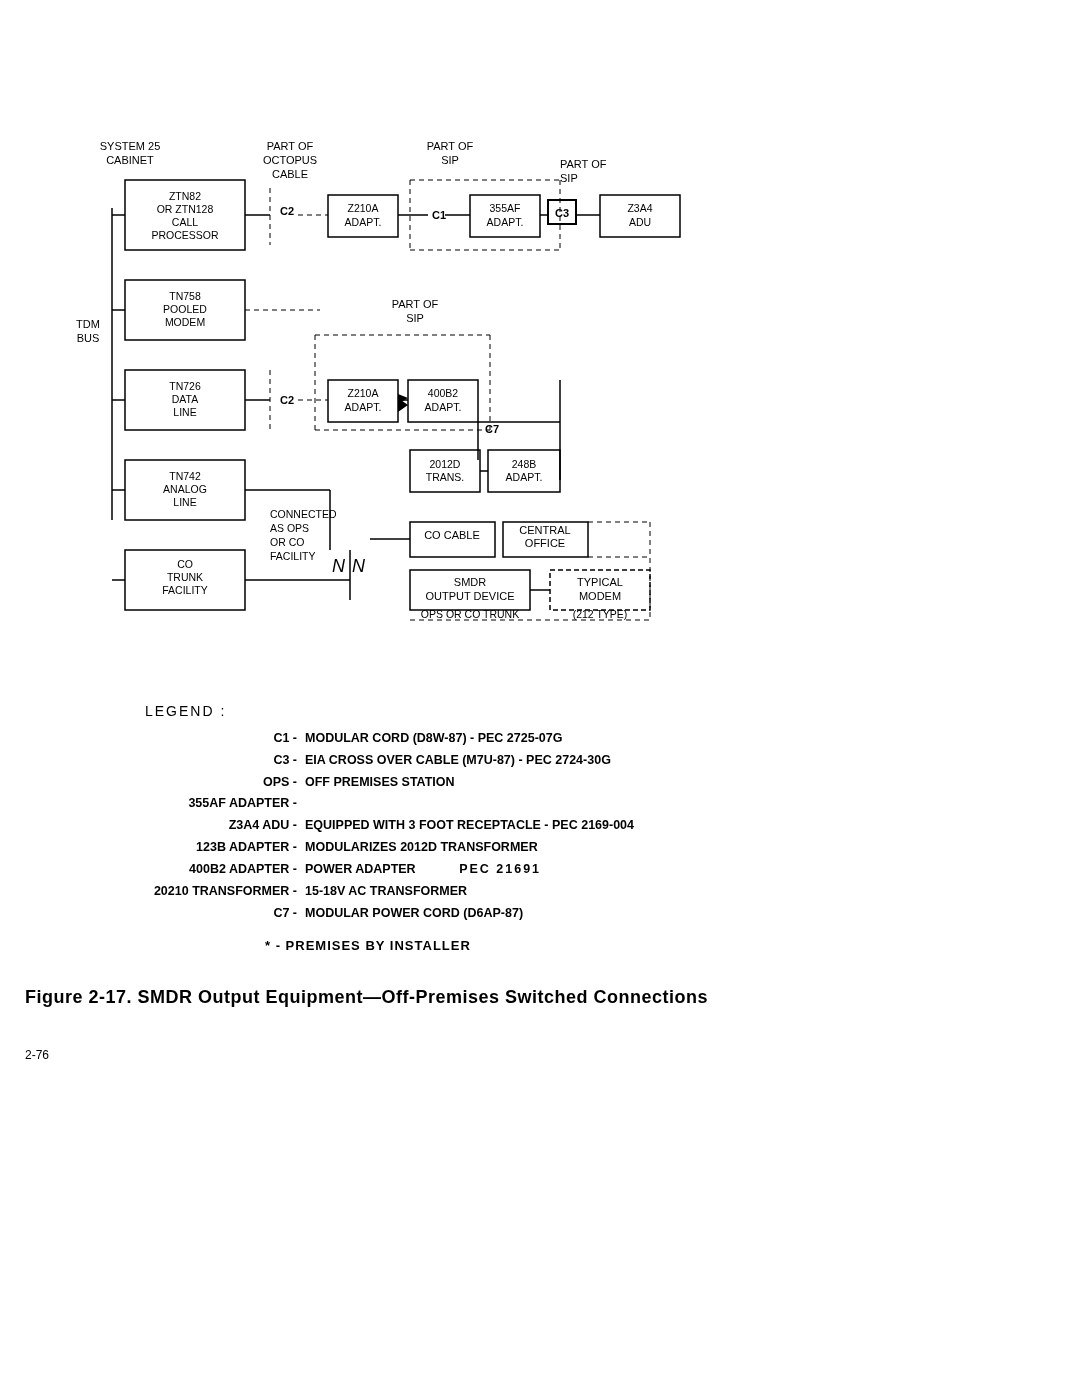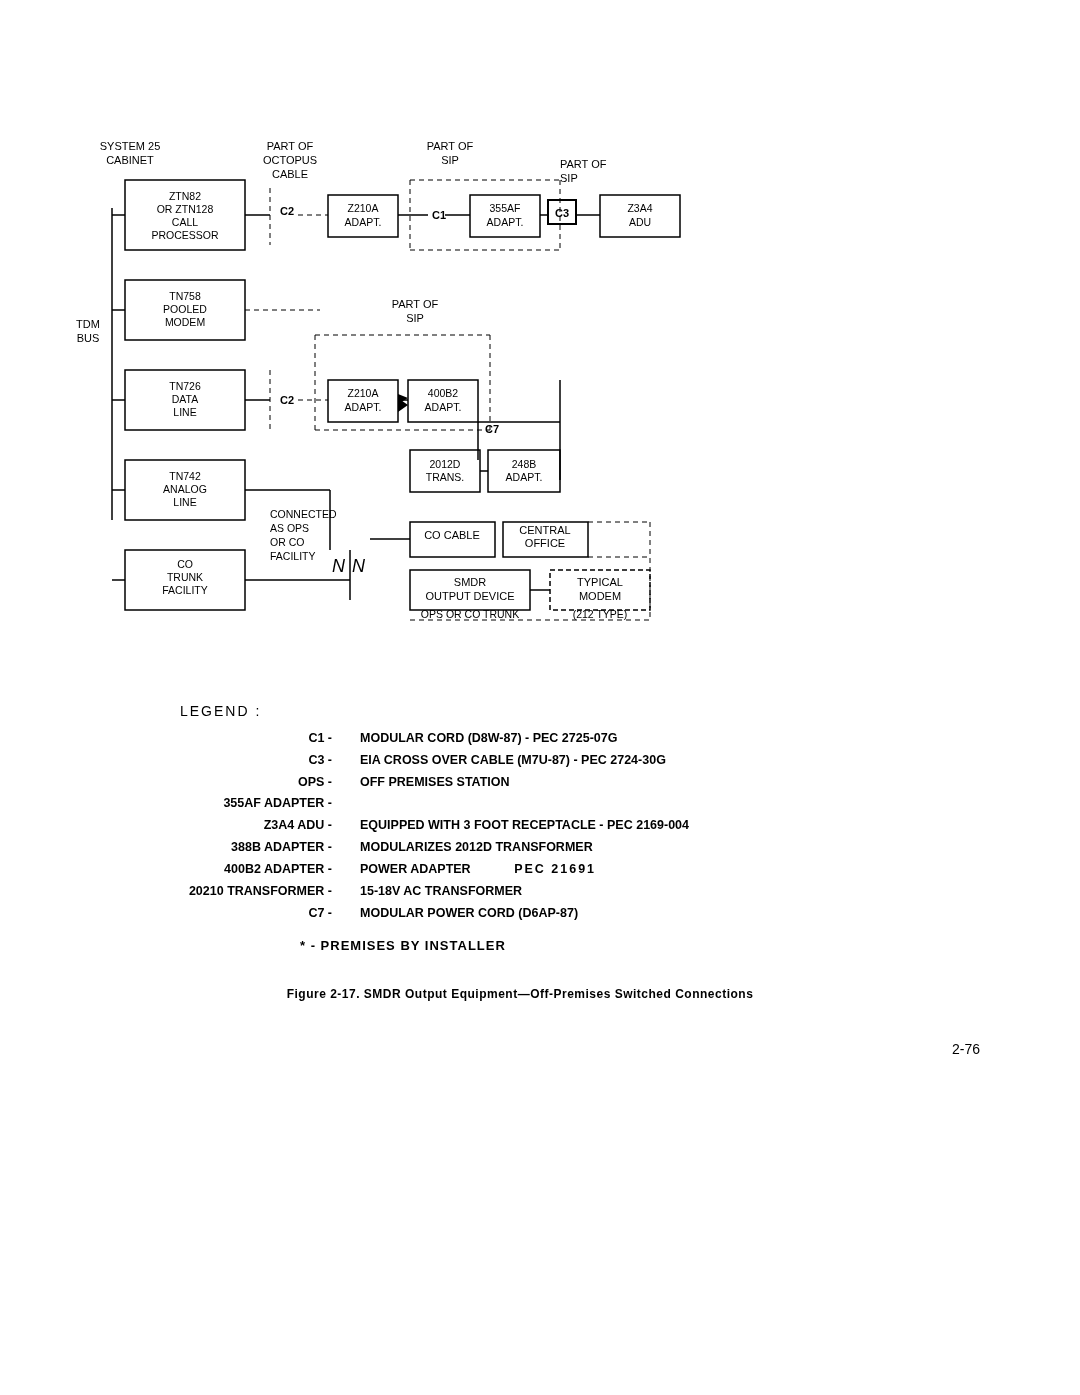--- a/index.html
+++ b/index.html
@@ -8,21 +8,21 @@
       font-family: Arial, Helvetica, sans-serif;
       width: 1080px;
       min-height: 1395px;
       position: relative;
       overflow-x: hidden;
     }
     .page-container {
       width: 1040px;
       min-height: 1395px;
       background: #fff;
-      padding: 40px 60px;
+      padding: 40px 25px;
       position: relative;
     }
     .diagram-area {
       position: relative;
       width: 900px;
       height: 620px;
       margin: 0 auto;
       margin-top: 20px;
     }
     
@@ -42,49 +42,48 @@
       margin-bottom: 4px;
       letter-spacing: 2px;
     }
     .legend-items {
       list-style: none;
       font-size: 12.5px;
       line-height: 1.75;
     }
     .legend-items li {
       display: flex;
-      gap: 20px;
     }
     .legend-key {
       font-weight: bold;
       min-width: 160px;
       text-align: right;
       padding-right: 8px;
     }
     .legend-val {
       font-weight: bold;
     }
     .asterisk-note {
       margin-top: 10px;
       font-size: 13px;
       font-weight: bold;
       letter-spacing: 1px;
       padding-left: 120px;
     }
     .figure-caption {
-      text-align: center;
-      font-size: 12px;
+      text-align: left;
+      font-size: 18px;
       font-weight: bold;
       margin-top: 30px;
       letter-spacing: 0.5px;
     }
     .page-number {
-      text-align: right;
+      text-align: left;
       margin-top: 40px;
-      font-size: 14px;
+      font-size: 12px;
     }
     .pec-inline {
       margin-left: 40px;
       font-weight: bold;
       letter-spacing: 2px;
     }
   </style>
 </head>
 <body>
 
@@ -278,21 +277,21 @@
         <span class="legend-val">OFF  PREMISES  STATION</span>
       </li>
       <li>
         <span class="legend-key"><b>355AF ADAPTER  -  </b></span>
       </li>
       <li>
         <span class="legend-key"><b>Z3A4 ADU  -  </b></span>
         <span class="legend-val">EQUIPPED WITH 3 FOOT RECEPTACLE - PEC 2169-004</span>
       </li>
       <li>
-        <span class="legend-key"><b>388B ADAPTER  -  </b></span>
+        <span class="legend-key"><b>123B ADAPTER  -  </b></span>
         <span class="legend-val">MODULARIZES  2012D  TRANSFORMER</span>
       </li>
       <li>
         <span class="legend-key"><b>400B2 ADAPTER  -  </b></span>
         <span class="legend-val">POWER ADAPTER <span class="pec-inline">PEC  21691</span></span>
       </li>
       <li>
         <span class="legend-key"><b>20210 TRANSFORMER  -  </b></span>
         <span class="legend-val">15-18V AC TRANSFORMER</span>
       </li>

